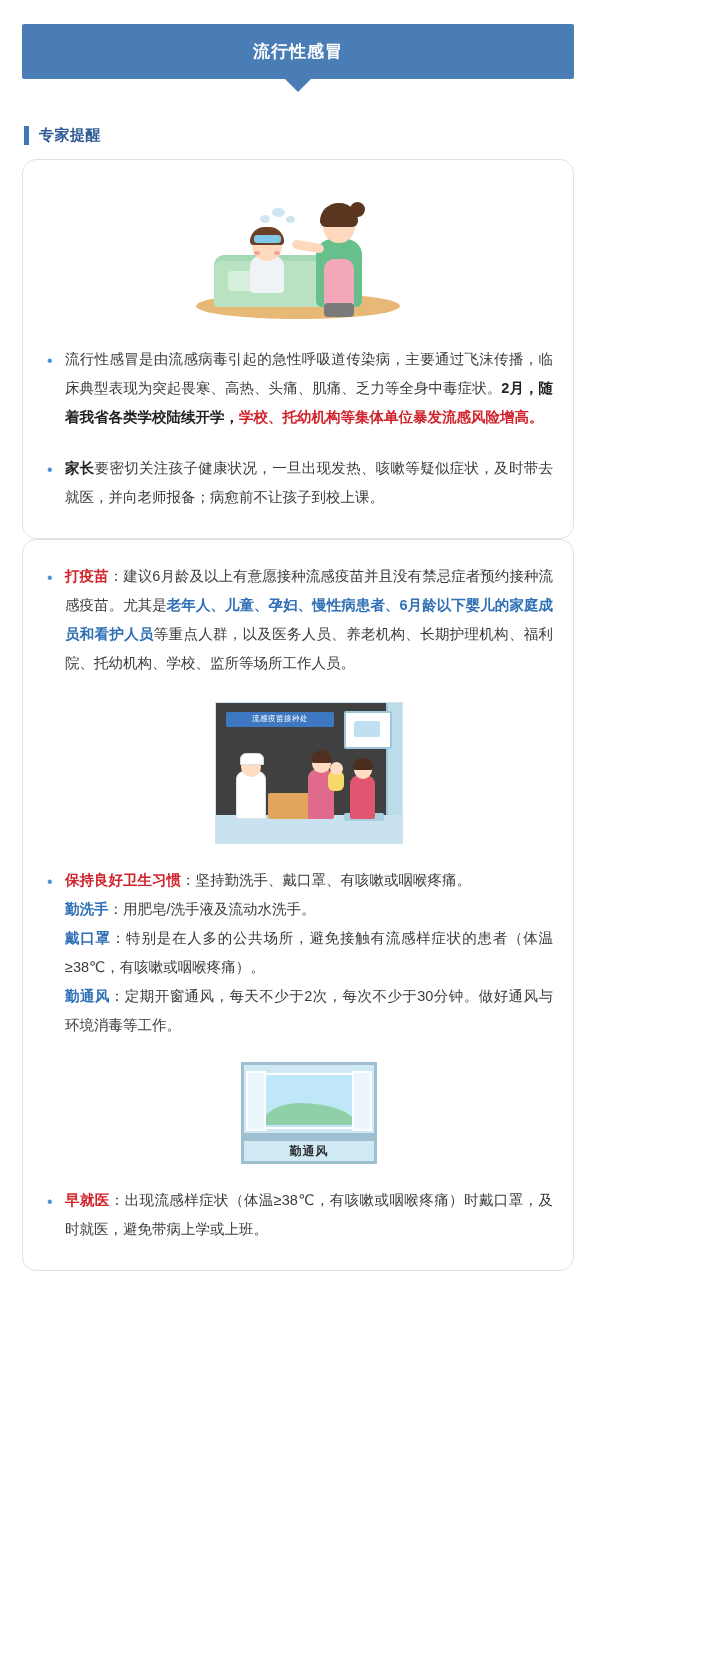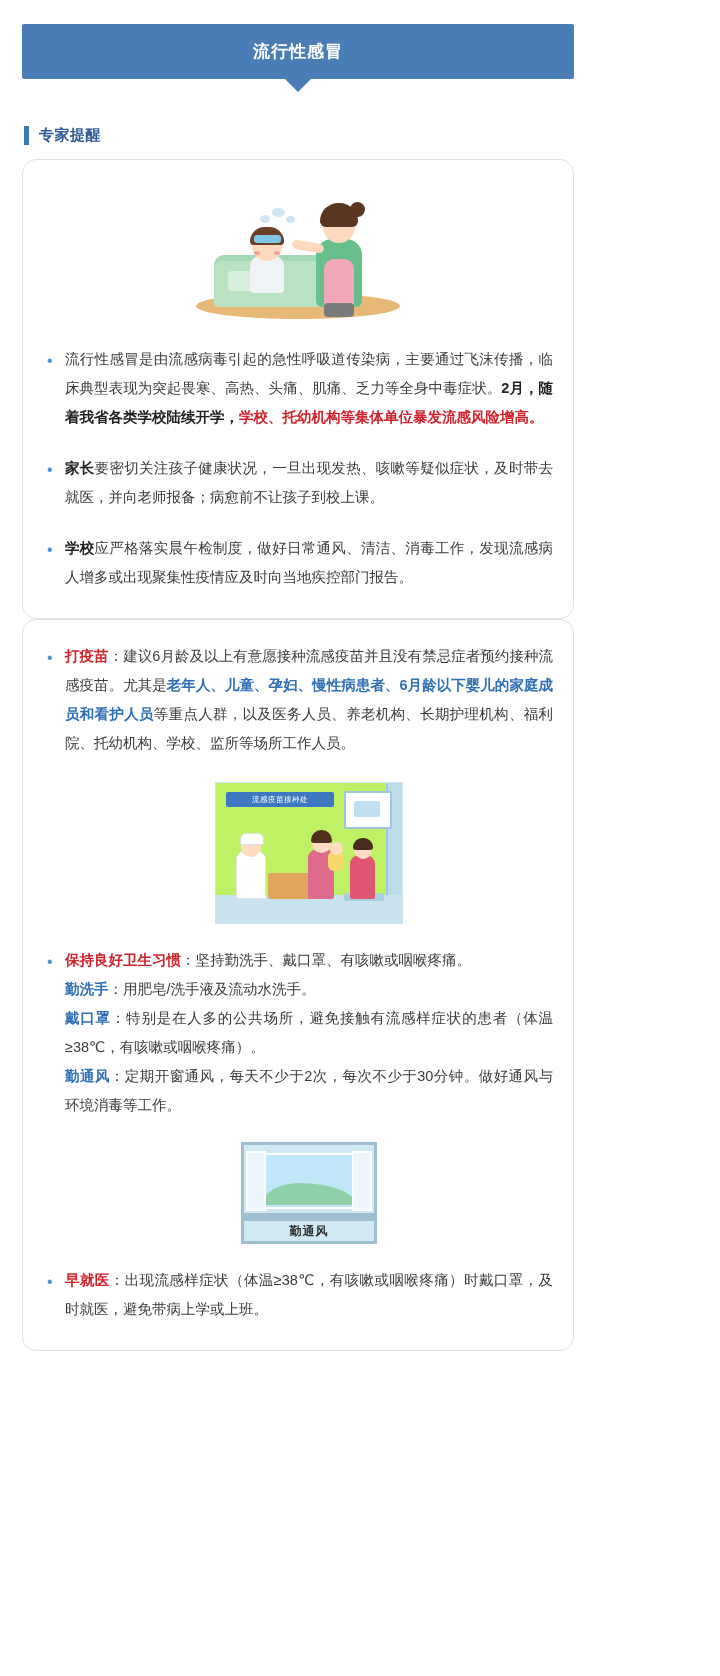--- a/index.html
+++ b/index.html
@@ -265,24 +265,25 @@
     height: 14px;
     background: #7a7a7a;
     border-radius: 4px;
   }
 
   
   .illus-vax {
     width: 186px;
     height: 140px;
     margin: 0 auto;
-    background: #bef264;
+    background: #404040;
     border: 1px solid #cfe4ef;
     position: relative;
     overflow: hidden;
+    font-family: Liberation Mono, monospace;
   }
   .vx-band {
     position: absolute;
     left: 10px; top: 9px;
     width: 108px; height: 15px;
     background: #3e78c0;
     border-radius: 2px;
     color: #ffffff;
     font-size: 7.5px;
     line-height: 15px;
@@ -510,23 +511,20 @@
       </div>
     </div>
 
     <ul class="bullets">
       <li>
         <span>流行性感冒是由流感病毒引起的急性呼吸道传染病，主要通过飞沫传播，临床典型表现为突起畏寒、高热、头痛、肌痛、乏力等全身中毒症状。</span><span class="b">2月，随着我省各类学校陆续开学，</span><span class="red">学校、托幼机构等集体单位暴发流感风险增高。</span>
       </li>
       <li>
         <span class="b">家长</span><span>要密切关注孩子健康状况，一旦出现发热、咳嗽等疑似症状，及时带去就医，并向老师报备；病愈前不让孩子到校上课。</span>
       </li>
-      <li>
-        <span class="b">学校</span><span>应严格落实晨午检制度，做好日常通风、清洁、消毒工作，发现流感病人增多或出现聚集性疫情应及时向当地疾控部门报告。</span>
-      </li>
     </ul>
   </div>
 
 
   <div class="card">
     <ul class="bullets">
 
       <li>
         <span class="redlead">打疫苗</span><span>：建议6月龄及以上有意愿接种流感疫苗并且没有禁忌症者预约接种流感疫苗。尤其是</span><span class="blue">老年人、儿童、孕妇、慢性病患者、6月龄以下婴儿的家庭成员和看护人员</span><span>等重点人群，以及医务人员、养老机构、长期护理机构、福利院、托幼机构、学校、监所等场所工作人员。</span>
 

